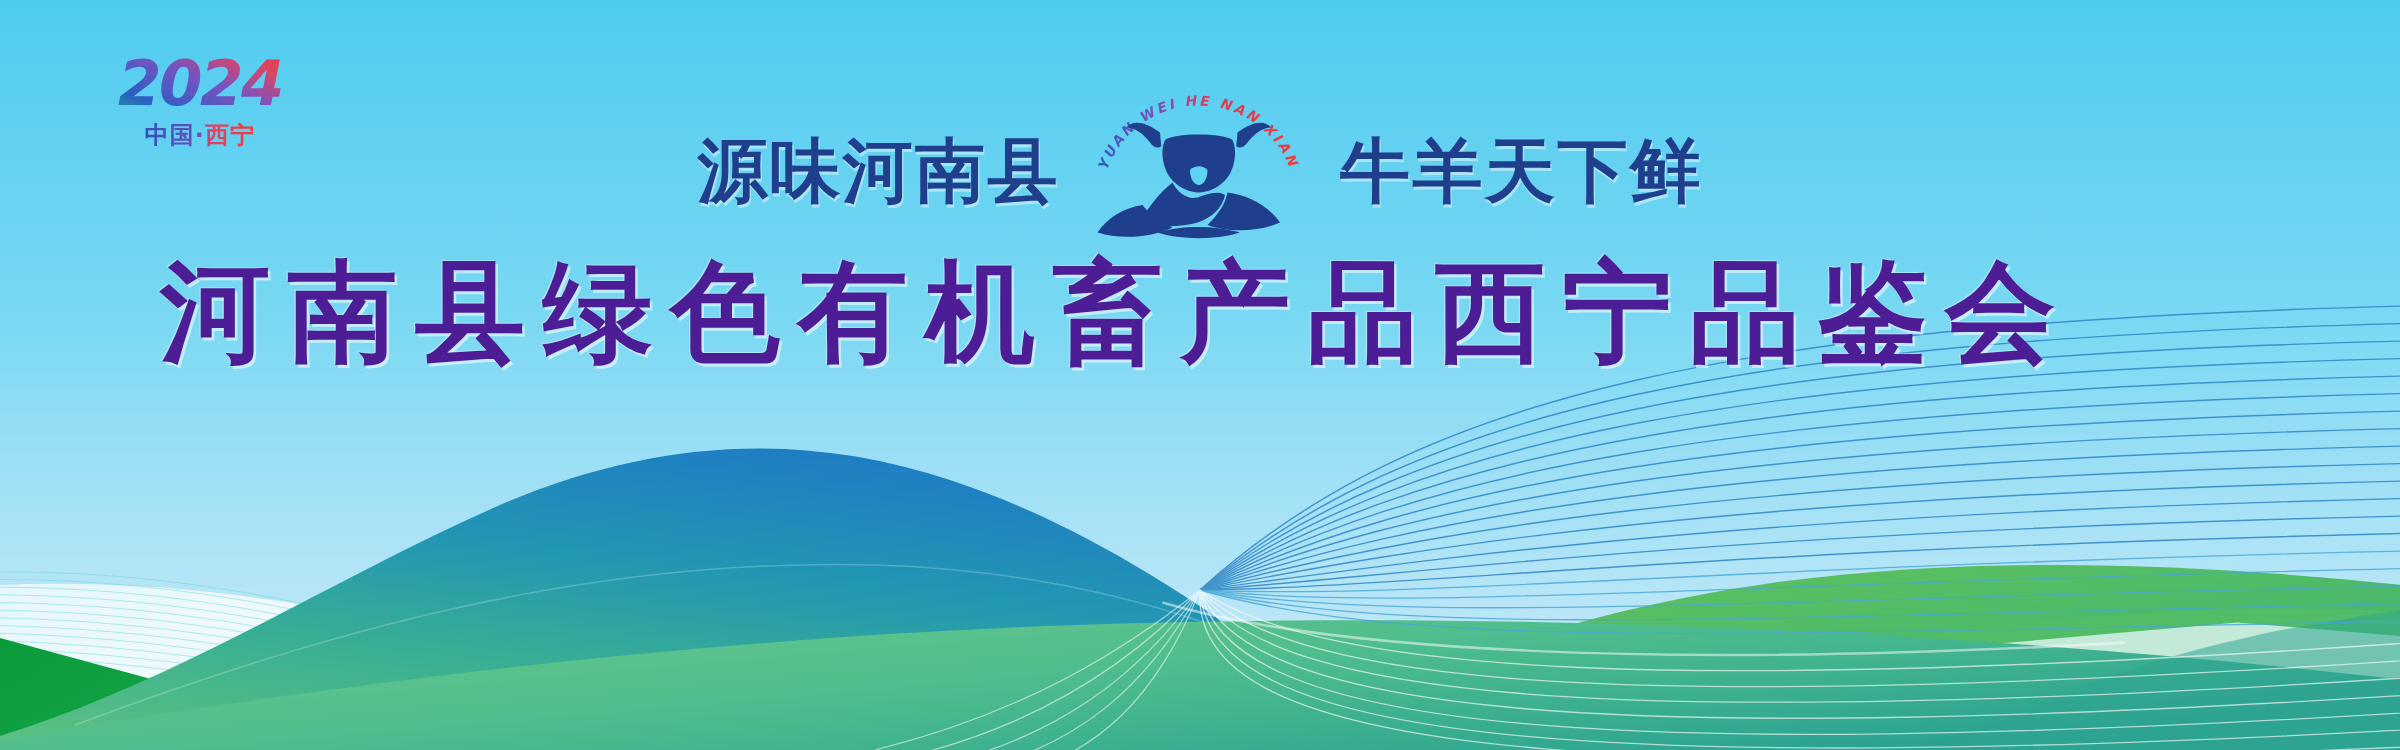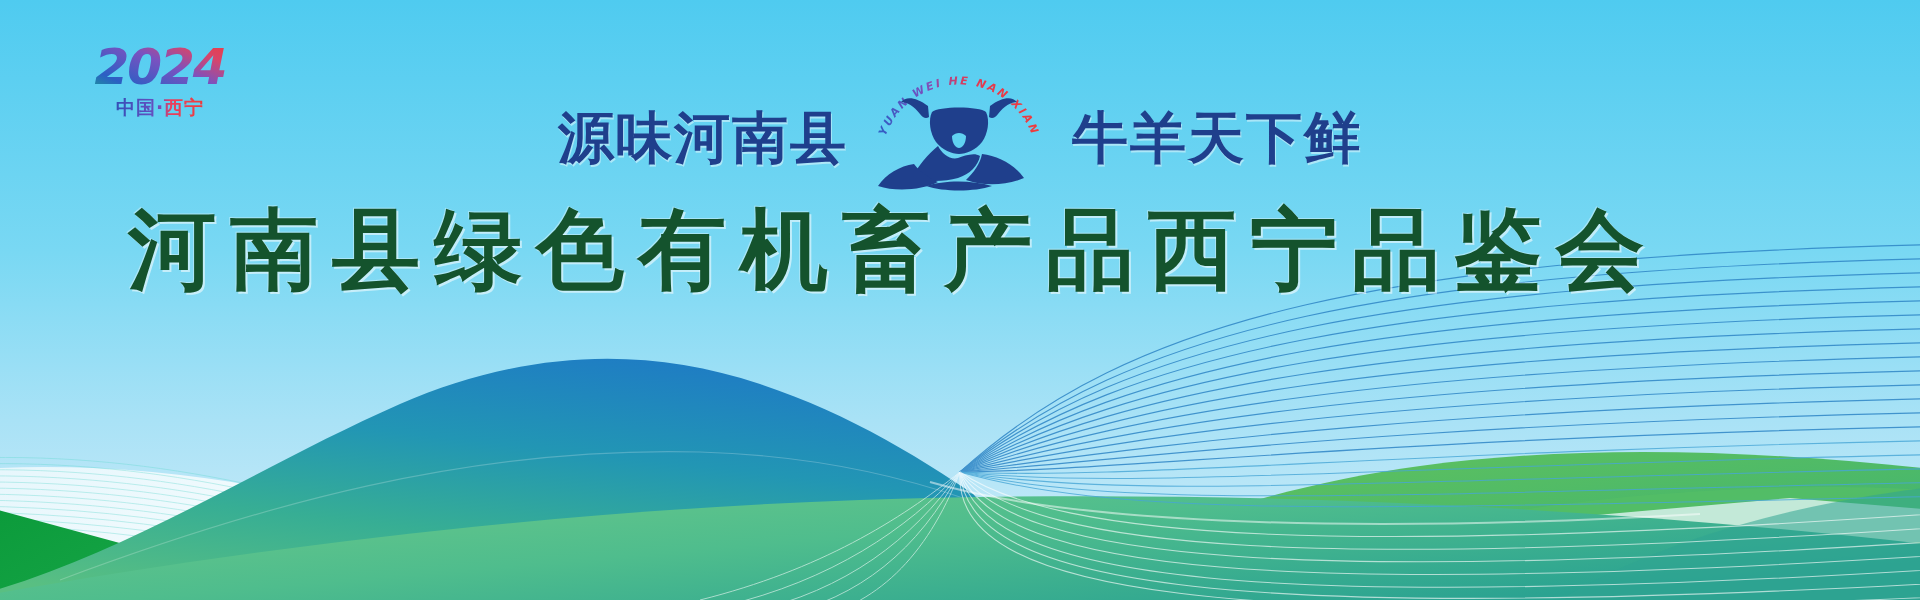--- a/index.html
+++ b/index.html
@@ -38,21 +38,21 @@
   #yak-wrap{position:relative;width:186px;height:130px;flex:0 0 auto;}
   #yak-wrap svg{display:block;width:100%;height:100%;}
 
   
   #headline{
     position:absolute;left:0;top:204px;width:1772px;
     text-align:center;
     font-family:"DejaVu Sans","Liberation Sans",sans-serif;
     font-size:88px;font-weight:700;
     letter-spacing:14px;
-    color:#14532d;
+    color:#4c1d95;
     line-height:1.05;
     white-space:nowrap;
     text-shadow:
        2px  2px 0 rgba(255,255,255,.55),
       -1px -1px 0 rgba(255,255,255,.35);
     padding-left:14px;
   }
 </style>
 </head>
 <body>

